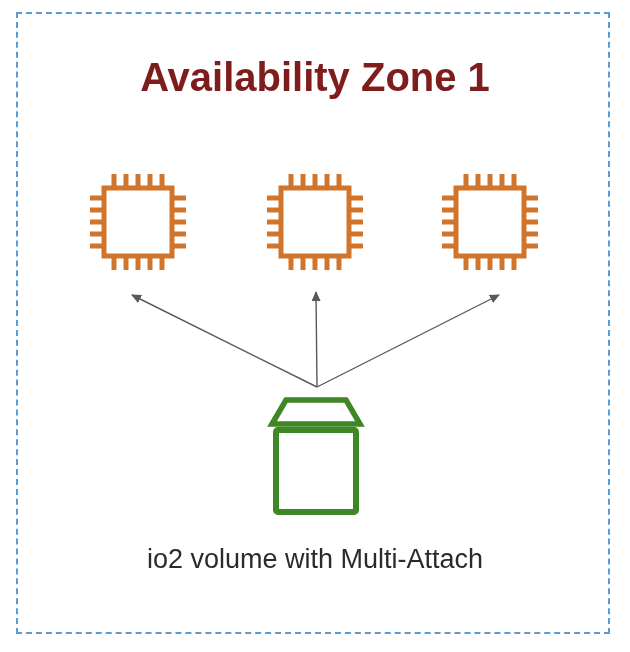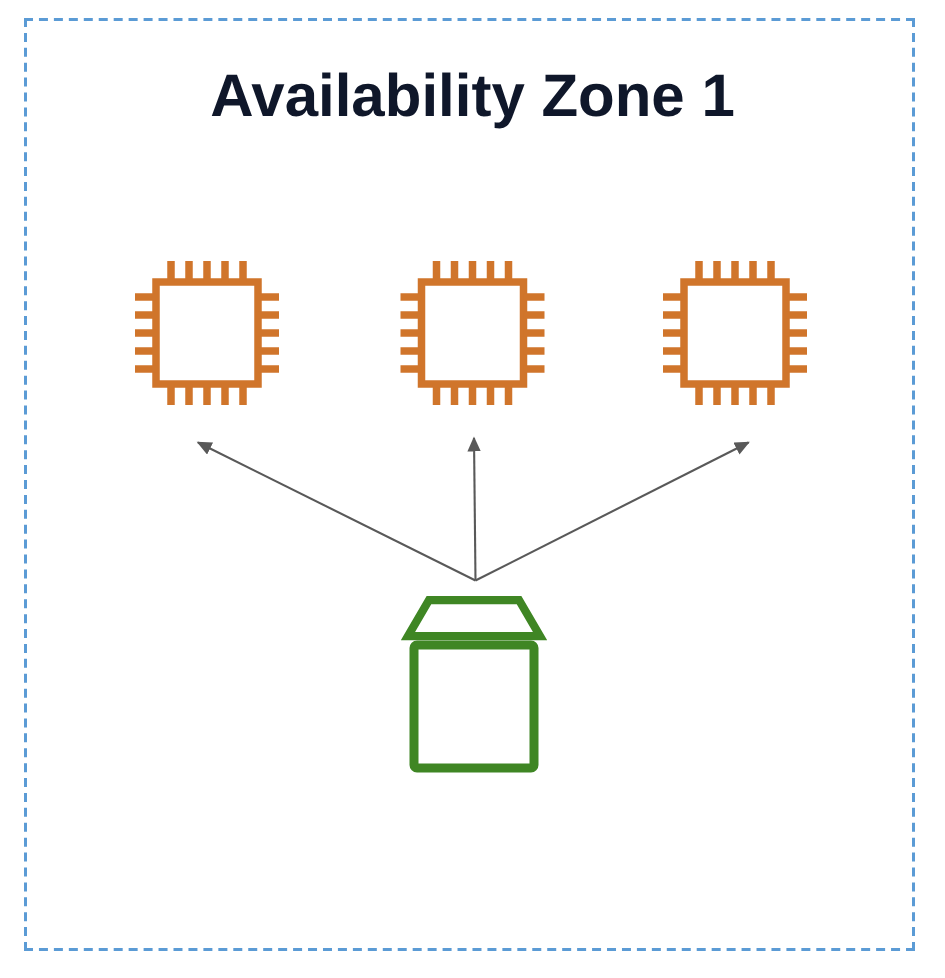--- a/index.html
+++ b/index.html
@@ -20,26 +20,26 @@
     left: 16px;
     top: 12px;
     width: 594px;
     height: 622px;
     border: 2px dashed #5B9BD5;
     box-sizing: border-box;
   }
   .zone-title {
     position: absolute;
     left: 0;
-    top: 42px;
+    top: 55px;
     width: 630px;
     text-align: center;
     font-size: 40px;
     font-weight: 700;
-    color: #0f172a;
+    color: #7f1d1d;
     letter-spacing: 0px;
   }
   .chip {
     position: absolute;
     width: 104px;
     height: 104px;
   }
   .chip-1 { left: 86px;  top: 170px; }
   .chip-2 { left: 263px; top: 170px; }
   .chip-3 { left: 438px; top: 170px; }
@@ -175,14 +175,15 @@
     </g>
   </svg>
 
   <svg class="volume" viewBox="0 0 116 130" aria-hidden="true">
     <g stroke="#3F8624" fill="none">
       <polygon points="14,34 28,10 88,10 102,34" stroke-width="5.5" stroke-linejoin="miter"></polygon>
       <rect x="18" y="40" width="80" height="82" rx="2" stroke-width="6"></rect>
     </g>
   </svg>
 
+  <div class="caption">io2 volume with Multi-Attach</div>
 
 </div>
 
 </body></html>

